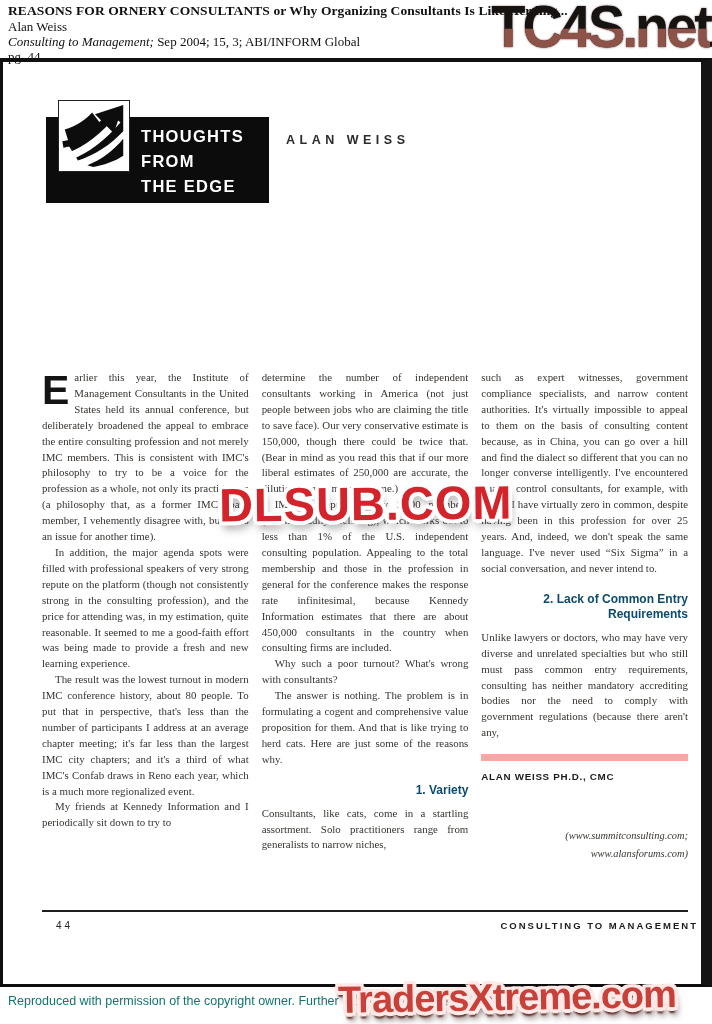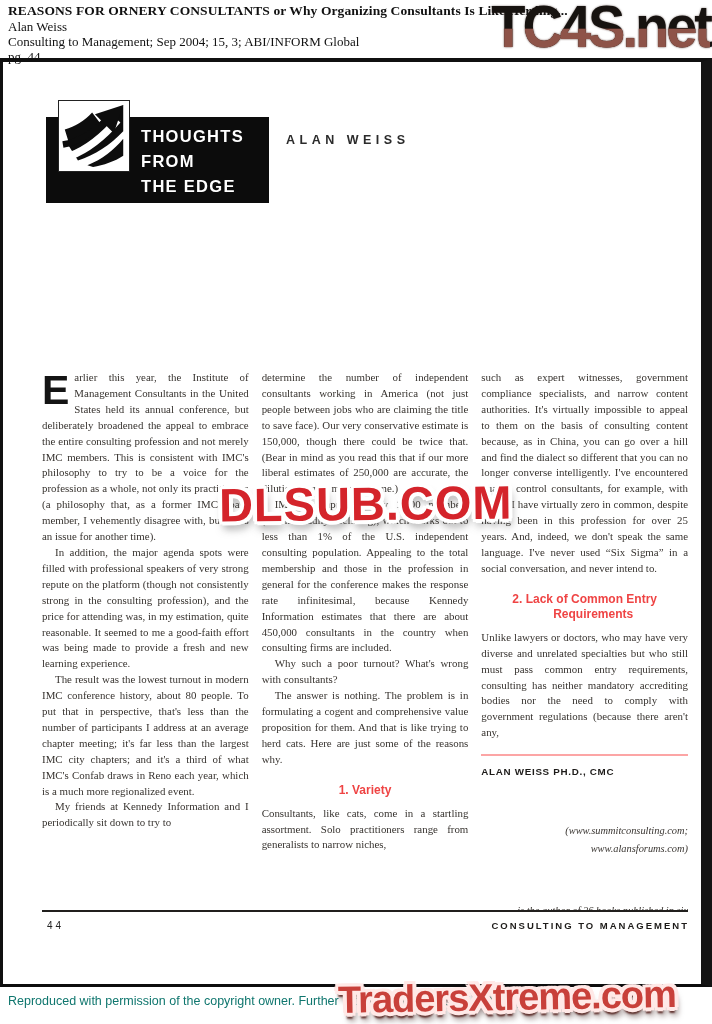--- a/index.html
+++ b/index.html
@@ -8,21 +8,21 @@
     position:relative; width:712px; height:1024px; margin:0 auto;
     background:#ffffff; overflow:hidden;
     font-family:"Liberation Serif", serif; color:#36322e;
   }
 
   
   .scan-header { position:absolute; left:8px; top:2px; color:#111; z-index:2; }
   .sh-title { font:bold 13.5px/17px "Liberation Serif", serif; letter-spacing:.1px;text-align:right; }
   .sh-author { font:13px/15px "Liberation Serif", serif; }
   .sh-journal { font:13px/15px "Liberation Serif", serif; }
-  .sh-journal .it { }
+  .sh-journal .it { font-style:italic; }
   .sh-page { font:13px/16px "Liberation Serif", serif; }
 
   
   .wm-tc4s {
     position:absolute; top:-4px; right:2px; z-index:5;
     font-family:"Liberation Sans", sans-serif; font-weight:900;
     font-size:56px; line-height:60px; letter-spacing:-3px;
     transform:scaleY(1.05); transform-origin:top right;
   }
   .wm-tc4s .t-base { display:block; color:#171310; text-shadow:0 0 2px rgba(40,20,15,.6); }
@@ -63,30 +63,30 @@
     display:flex; gap:13px; overflow:hidden;
   }
   .col { flex:1 1 0; font-size:10.9px; line-height:15.9px; text-align:justify; color:#37332f; }
   .col p { text-align:justify; }
   .col p.indent { text-indent:13px; }
   .dropcap {
     float:left; font:bold 41px/34px "Liberation Sans", sans-serif; color:#141414;
     margin:3px 5px 0 0;
   }
   .col h3 {
-    font:bold 12px/15px "Liberation Sans", sans-serif; color:#ef4444;
-    margin:15px 0 8px 0; padding-left:17px; text-indent:-17px; text-align:center;
+    font:bold 12px/15px "Liberation Sans", sans-serif; color:#0c4a6e;
+    margin:15px 0 8px 0; padding-left:17px; text-indent:-17px; text-align:right;
   }
-  .bio-box { margin-top:13px; border-top:2px solid #fca5a5; padding-top:9px; text-align:left; }
+  .bio-box { margin-top:13px; border-top:7px solid #fca5a5; padding-top:9px; text-align:left; }
   .bio-name { font:bold 9.8px/13px "Liberation Sans", sans-serif; letter-spacing:.7px; color:#1d1b19; margin-bottom:5px; }
   .bio-line { font:italic 10.4px/18px "Liberation Serif", serif; color:#3a3632; text-align:right; text-indent:0 !important;margin-top:44px; }
 
   
   .foot-rule { position:absolute; left:39px; top:848px; width:646px; height:2px; background:#211f1d; }
-  .foot-row  { position:absolute; left:40px; top:858px; width:646px;
+  .foot-row  { position:absolute; left:49px; top:858px; width:646px;
                display:flex; justify-content:space-between; align-items:baseline; }
   .foot-num  { font:10px "Liberation Sans", sans-serif; letter-spacing:3px; color:#222; padding-left:4px; }
   .foot-jrnl { font:bold 9.5px "Liberation Sans", sans-serif; letter-spacing:2px; color:#1d1b19; }
 
   
   .wm-dlsub {
     position:absolute; left:219px; top:478px; z-index:6;
     font:900 47px/52px "Liberation Sans", sans-serif; letter-spacing:1px;
     color:#d4242b; transform:rotate(-.6deg);
     text-shadow:

